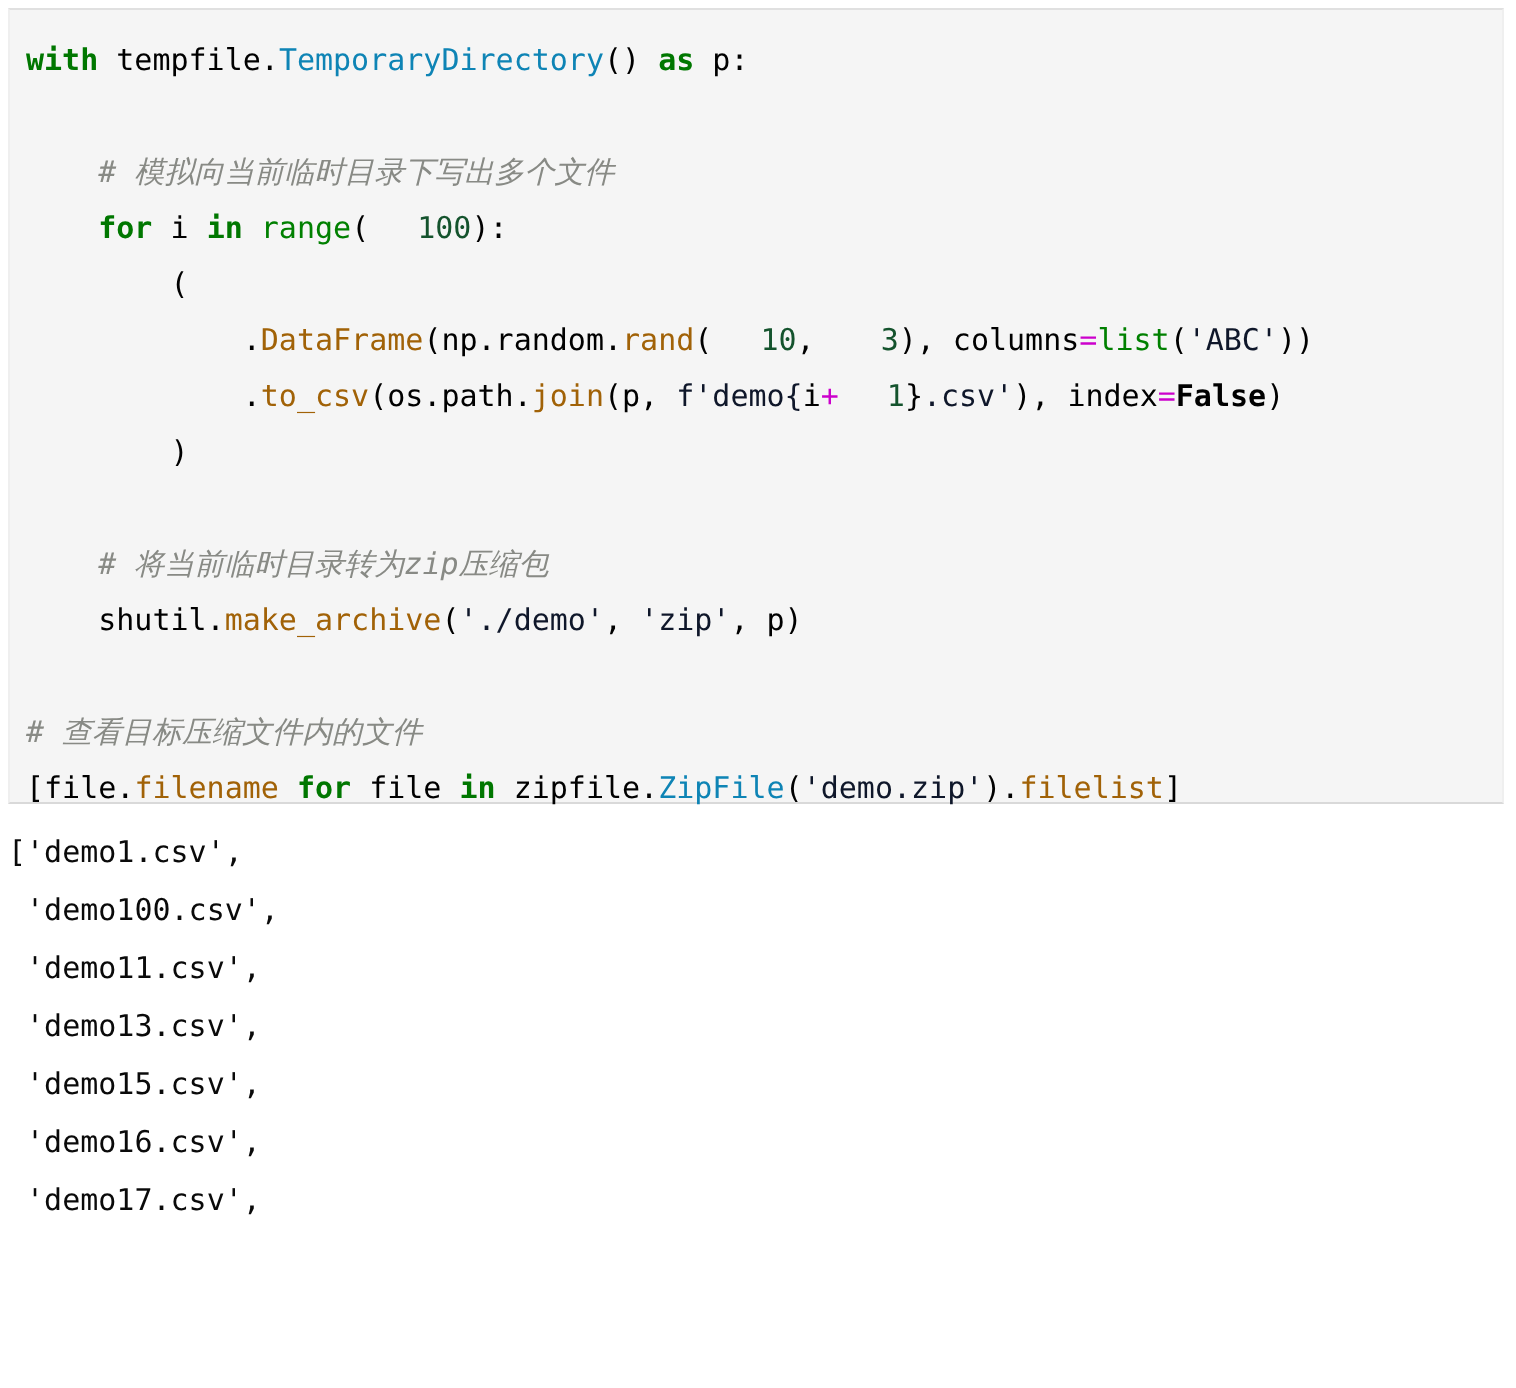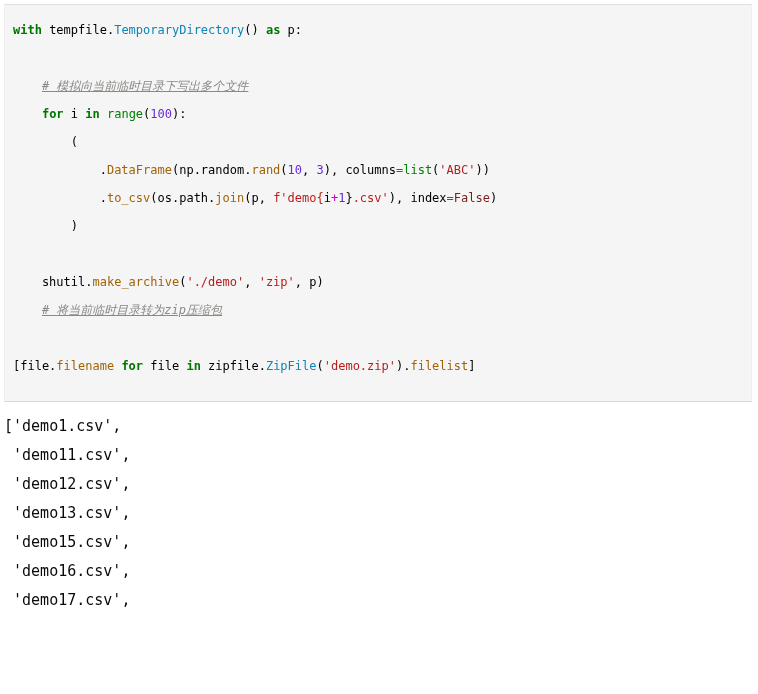--- a/index.html
+++ b/index.html
@@ -32,38 +32,38 @@
     border-top: 1px solid #e0e0e0;
     border-bottom: 1px solid #d9d9d9;
     border-left: 1px solid #efefef;
     border-right: 1px solid #efefef;
     box-sizing: border-box;
     padding: 11px 0 0 8px;
   }
 
   .code-line {
     font-family: "DejaVu Sans Mono", monospace;
-    font-size: 12px;
+    font-size: 15px;
     line-height: 28px;
     height: 28px;
     white-space: pre;
     color: #000000;
     letter-spacing: 0px;
   }
 
   
   .kw   { color: #007700; font-weight: bold; }   
   .bi   { color: #008000; }                      
   .fn   { color: #a16207; }                      
   .cls  { color: #0e84b5; }                      
-  .num  { color: #6d28d9; }                      
-  .strd { color: #b91c1c; }                      
+  .num  { color: #14532d; margin-left: 24px; }                      
+  .strd { color: #0f172a; }                      
   .op   { color: #cc00cc; }                      
-  .cmt  { color: #888a85; font-style: italic; text-decoration: underline; }  
-  .blt  { color: #7f1d1d; font-weight: normal; }   
+  .cmt  { color: #888a85; font-style: italic; }  
+  .blt  { color: #000000; font-weight: bold; }   
   .plain{ color: #000000; }
 
   
   .output-area {
     position: absolute;
     left: 0;
     top: 412px;
     width: 748px;
     height: 282px;
     background: #ffffff;
@@ -88,29 +88,30 @@
   <div class="code-cell" id="code-cell">
       <div class="code-line"><span class="kw">with</span><span class="plain"> </span><span class="plain">tempfile</span><span class="plain">.</span><span class="cls">TemporaryDirectory</span><span class="plain">() </span><span class="kw">as</span><span class="plain"> p:</span></div>
       <div class="code-line"><span class="plain"></span></div>
       <div class="code-line"><span class="plain">    </span><span class="cmt"># 模拟向当前临时目录下写出多个文件</span></div>
       <div class="code-line"><span class="plain">    </span><span class="kw">for</span><span class="plain"> i </span><span class="kw">in</span><span class="plain"> </span><span class="bi">range</span><span class="plain">(</span><span class="num">100</span><span class="plain">):</span></div>
       <div class="code-line"><span class="plain">        (</span></div>
       <div class="code-line"><span class="plain">            .</span><span class="fn">DataFrame</span><span class="plain">(np.random.</span><span class="fn">rand</span><span class="plain">(</span><span class="num">10</span><span class="plain">, </span><span class="num">3</span><span class="plain">), columns</span><span class="op">=</span><span class="bi">list</span><span class="plain">(</span><span class="strd">'ABC'</span><span class="plain">))</span></div>
       <div class="code-line"><span class="plain">            .</span><span class="fn">to_csv</span><span class="plain">(os.path.</span><span class="fn">join</span><span class="plain">(p, </span><span class="strd">f'demo{</span><span class="plain">i</span><span class="op">+</span><span class="num">1</span><span class="plain">}</span><span class="strd">.csv'</span><span class="plain">), index</span><span class="op">=</span><span class="blt">False</span><span class="plain">)</span></div>
       <div class="code-line"><span class="plain">        )</span></div>
       <div class="code-line"><span class="plain"></span></div>
+      <div class="code-line"><span class="plain">    </span><span class="cmt"># 将当前临时目录转为zip压缩包</span></div>
       <div class="code-line"><span class="plain">    shutil.</span><span class="fn">make_archive</span><span class="plain">(</span><span class="strd">'./demo'</span><span class="plain">, </span><span class="strd">'zip'</span><span class="plain">, p)</span></div>
-      <div class="code-line"><span class="plain">    </span><span class="cmt"># 将当前临时目录转为zip压缩包</span></div>
       <div class="code-line"><span class="plain"></span></div>
+      <div class="code-line"><span class="cmt"># 查看目标压缩文件内的文件</span></div>
       <div class="code-line"><span class="plain">[file.</span><span class="fn">filename</span><span class="plain"> </span><span class="kw">for</span><span class="plain"> file </span><span class="kw">in</span><span class="plain"> zipfile.</span><span class="cls">ZipFile</span><span class="plain">(</span><span class="strd">'demo.zip'</span><span class="plain">).</span><span class="fn">filelist</span><span class="plain">]</span></div>
     </div>
 
   <div class="output-area" id="output-area">
       <div class="out-line">['demo1.csv',</div>
+      <div class="out-line"> 'demo100.csv',</div>
       <div class="out-line"> 'demo11.csv',</div>
-      <div class="out-line"> 'demo12.csv',</div>
       <div class="out-line"> 'demo13.csv',</div>
       <div class="out-line"> 'demo15.csv',</div>
       <div class="out-line"> 'demo16.csv',</div>
       <div class="out-line"> 'demo17.csv',</div>
     </div>
 
 </div>
 
 </body></html>

